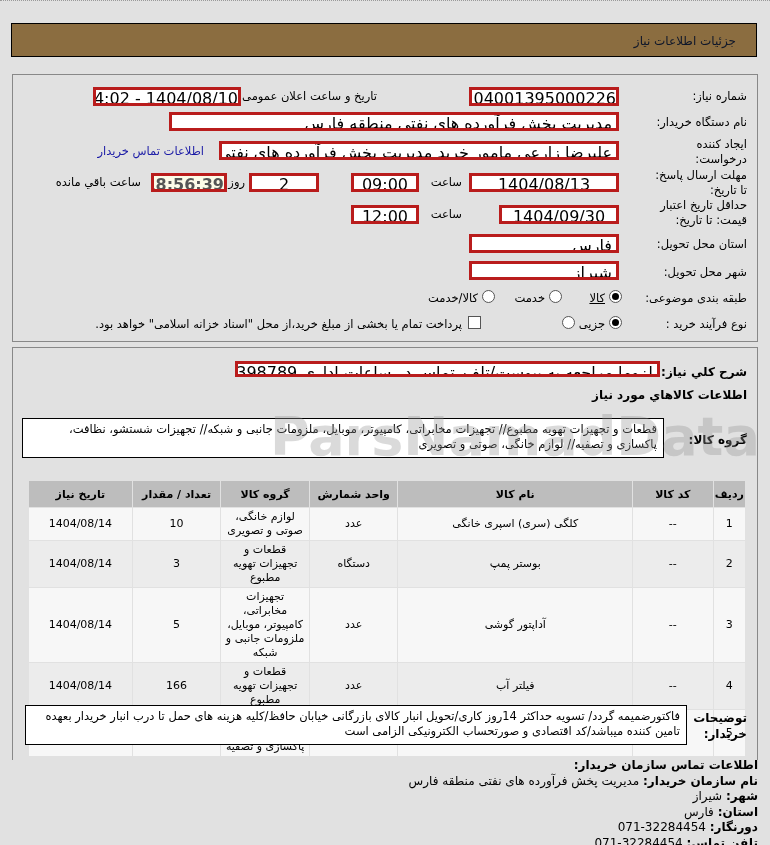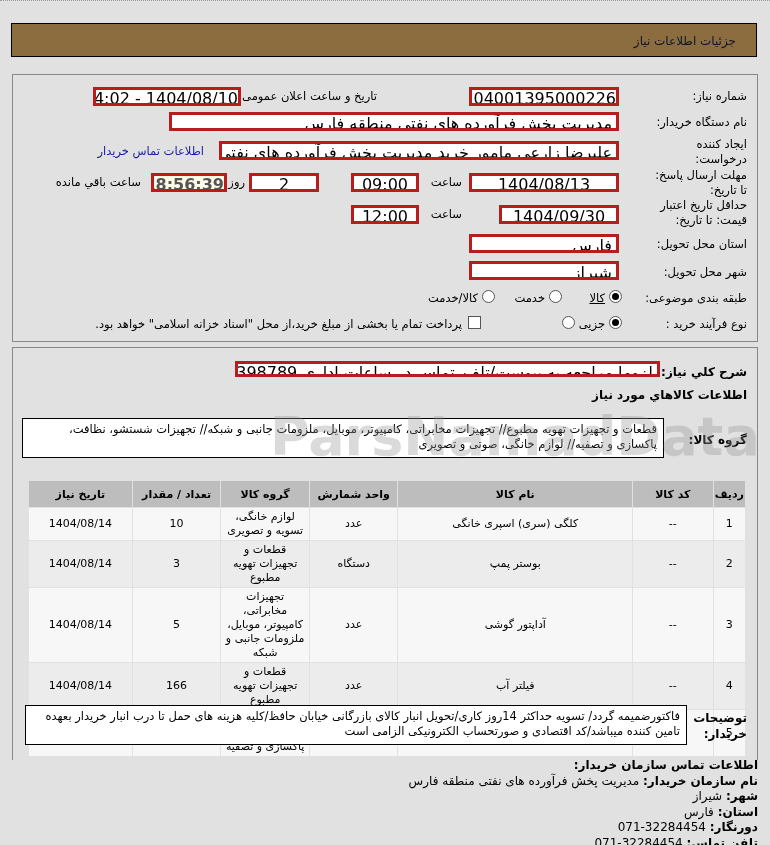--- a/index.html
+++ b/index.html
@@ -119,21 +119,21 @@
         <th style="width:85px;">تعداد / مقدار</th>
         <th style="width:100px;">تاریخ نیاز</th>
       </tr>
     </thead>
     <tbody>
       <tr class="odd" style="height:30px;">
         <td>1</td>
         <td>--</td>
         <td>کلگی (سری) اسپری خانگی</td>
         <td>عدد</td>
-        <td>لوازم خانگی، تسویه و تصویری</td>
+        <td>لوازم خانگی، صوتی و تصویری</td>
         <td>10</td>
         <td>1404/08/14</td>
       </tr>
       <tr class="even" style="height:30px;">
         <td>2</td>
         <td>--</td>
         <td>بوستر پمپ</td>
         <td>دستگاه</td>
         <td>قطعات و تجهیزات تهویه مطبوع</td>
         <td>3</td>

